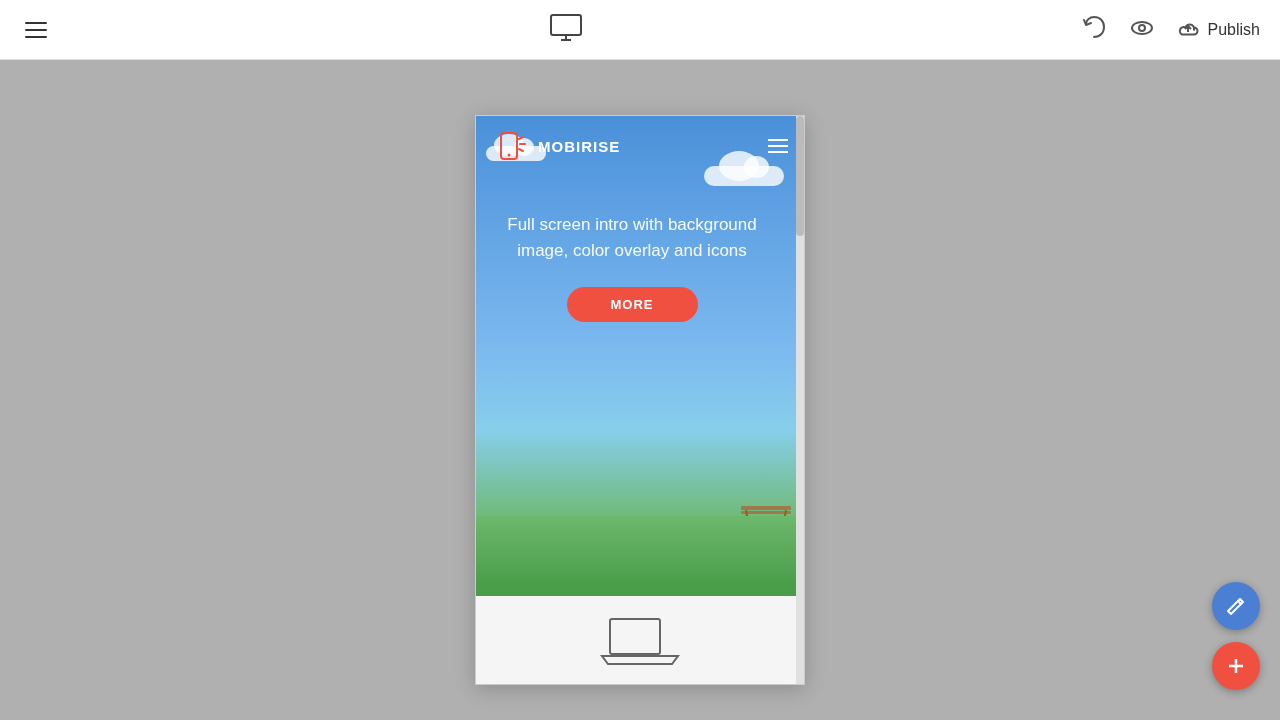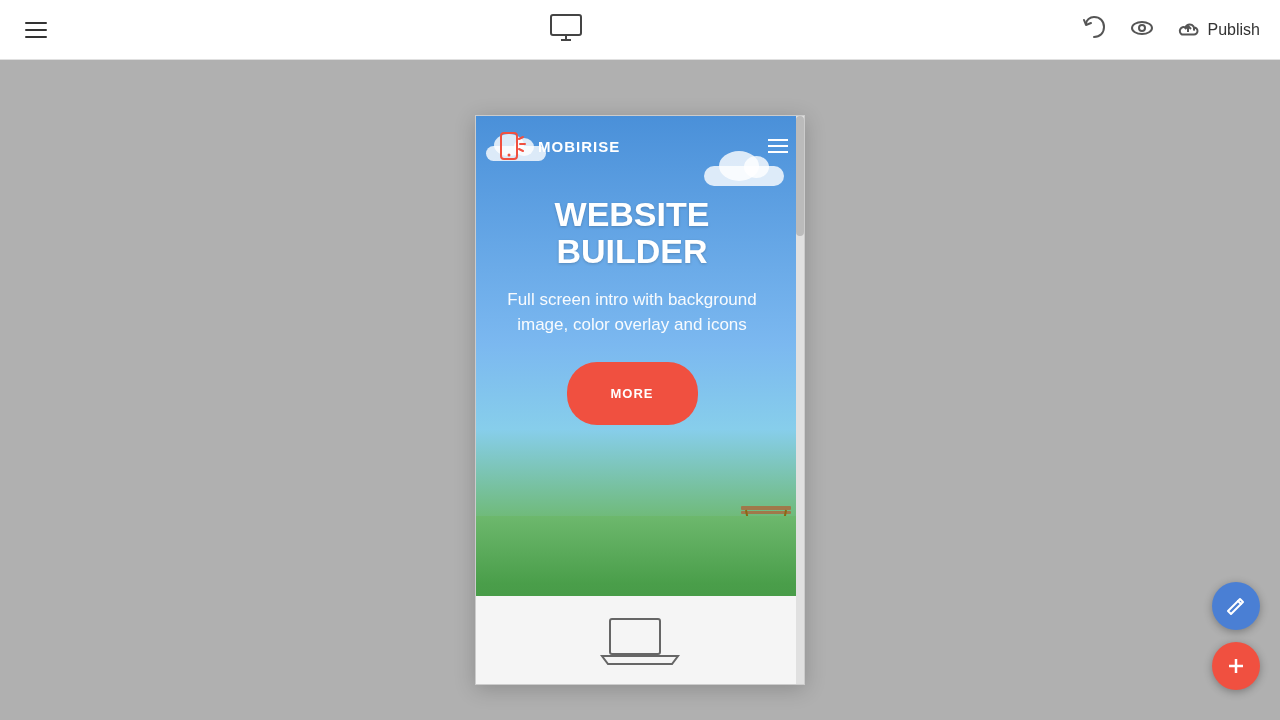--- a/index.html
+++ b/index.html
@@ -249,21 +249,21 @@
     }
 
     .hero-btn {
       margin-top: 24px;
       display: inline-block;
       background: #f05040;
       color: white;
       font-weight: bold;
       font-size: 13px;
       letter-spacing: 1px;
-      padding: 24px 44px;
+      padding: 10px 44px;
       border-radius: 30px;
       cursor: pointer;
     }
 
     
     .bench-area {
       position: absolute;
       bottom: 140px;
       right: 8px;
       width: 60px;
@@ -409,24 +409,20 @@
             <span class="site-logo-text">MOBIRISE</span>
           </div>
           <div class="site-hamburger">
             <span></span>
             <span></span>
             <span></span>
           </div>
         </div>
 
         <div class="hero-text-area">
-          <div class="hero-title">
-            <span>WEBSITE</span><br>
-            <span>BUILDER</span>
-          </div>
           <div class="hero-subtitle">Full screen intro with background image, color overlay and icons</div>
           <div class="hero-btn">MORE</div>
         </div>
 
         <div class="bench-area">
           <svg viewBox="0 0 60 50" fill="none" stroke="#8B6914" stroke-width="2">
 
             <rect x="5" y="20" width="50" height="5" rx="1" fill="#a0784a" stroke="none"></rect>
 
             <rect x="5" y="10" width="50" height="4" rx="1" fill="#a0784a" stroke="none"></rect>

